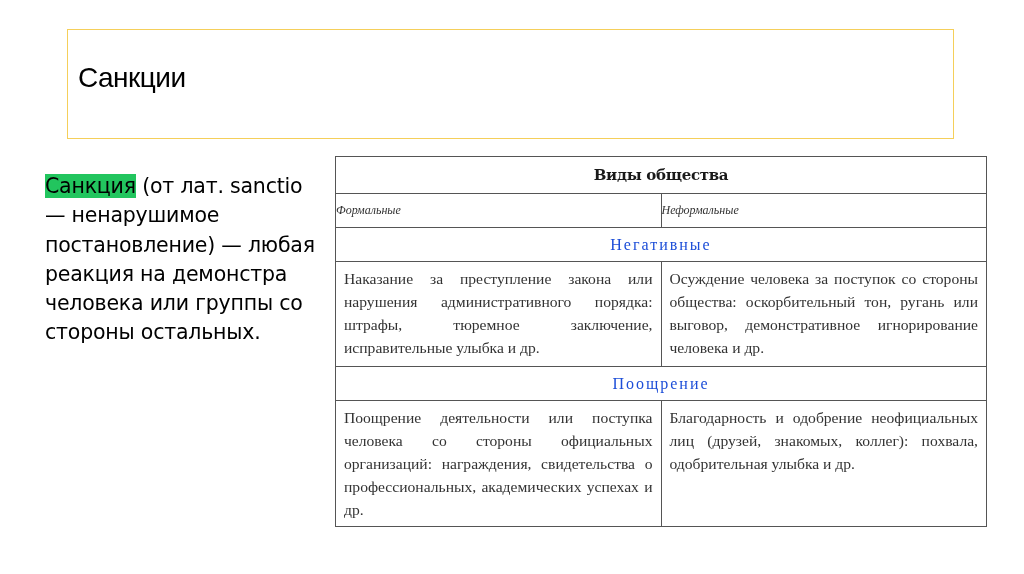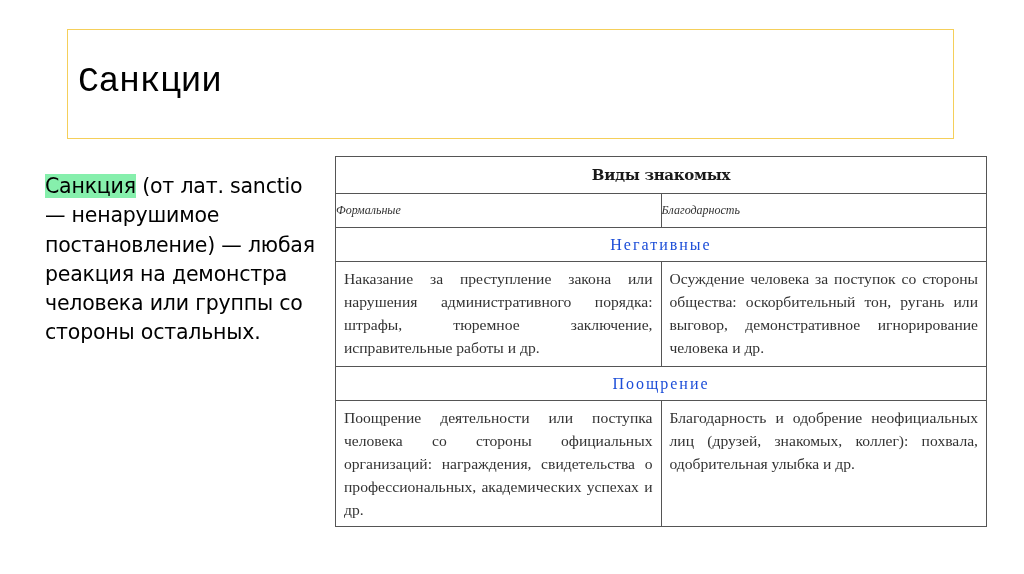--- a/index.html
+++ b/index.html
@@ -21,38 +21,38 @@
       top: 29px;
       width: 887px;
       height: 110px;
       border: 1.5px solid #f5cf5a;
       box-sizing: border-box;
     }
     .title-text {
       position: absolute;
       left: 10px;
       top: 32px;
-      font-family: Liberation Mono, monospace;
-      font-size: 35px;
+      font-family: Liberation Sans, sans-serif;
+      font-size: 28px;
       letter-spacing: -0.5px;
       color: #000;
     }
     .definition {
       position: absolute;
       left: 45px;
       top: 172px;
       width: 270px;
       font-family: "DejaVu Sans", sans-serif;
       font-size: 20.5px;
       line-height: 29.3px;
       color: #000;
       letter-spacing: -0.2px;
     }
     .highlight {
-      background: #86efac;
+      background: #22c55e;
     }
     .table-wrap {
       position: absolute;
       left: 335px;
       top: 156px;
       width: 652px;
       height: 368px;
     }
     table.sanctions {
       width: 652px;
@@ -111,32 +111,32 @@
 </div>
 
 <div class="definition">
   <span class="highlight">Санкция</span><span> (от лат. sanctio — ненарушимое постановление) — любая реакция на демонстра человека или группы со стороны остальных.</span>
 </div>
 
 <div class="table-wrap">
   <table class="sanctions">
     <tbody>
         <tr>
-      <td colspan="2" class="th-main">Виды знакомых</td>
+      <td colspan="2" class="th-main">Виды общества</td>
     </tr>
     <tr>
       <td class="th-sub">Формальные</td>
-      <td class="th-sub">Благодарность</td>
+      <td class="th-sub">Неформальные</td>
     </tr>
     <tr>
       <td colspan="2" class="th-cat">Негативные</td>
     </tr>
     <tr class="row-neg">
       <td class="cell">
-        <div class="cell-inner">Наказание за преступление закона или нарушения административного порядка: штрафы, тюремное заклю­чение, исправительные работы и др.</div>
+        <div class="cell-inner">Наказание за преступление закона или нарушения административного порядка: штрафы, тюремное заклю­чение, исправительные улыбка и др.</div>
       </td>
       <td class="cell">
         <div class="cell-inner">Осуждение человека за поступок со стороны общества: оскорбительный тон, ругань или выговор, демонстра­тивное игнорирование человека и др.</div>
       </td>
     </tr>
     <tr>
       <td colspan="2" class="th-cat">Поощрение</td>
     </tr>
     <tr class="row-pos">
       <td class="cell">

